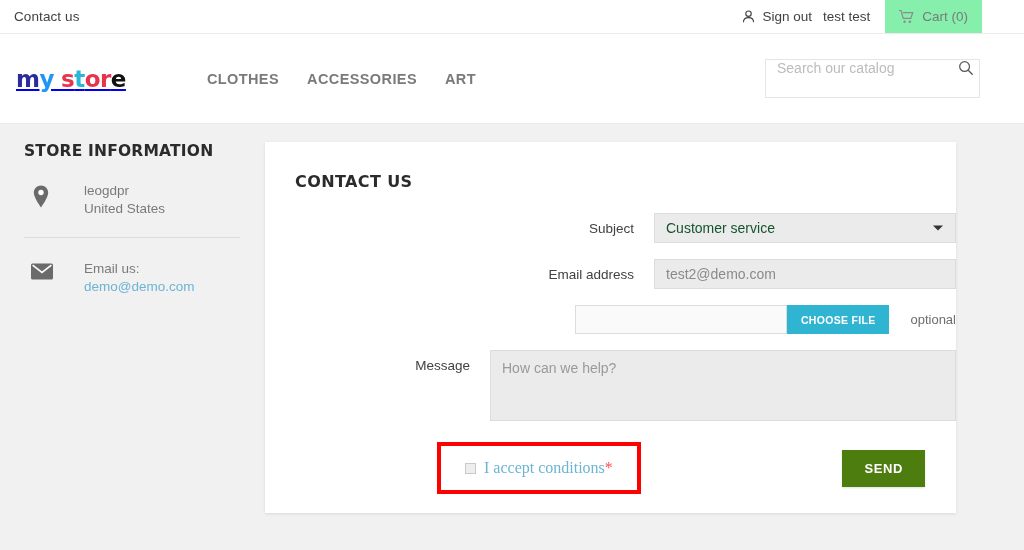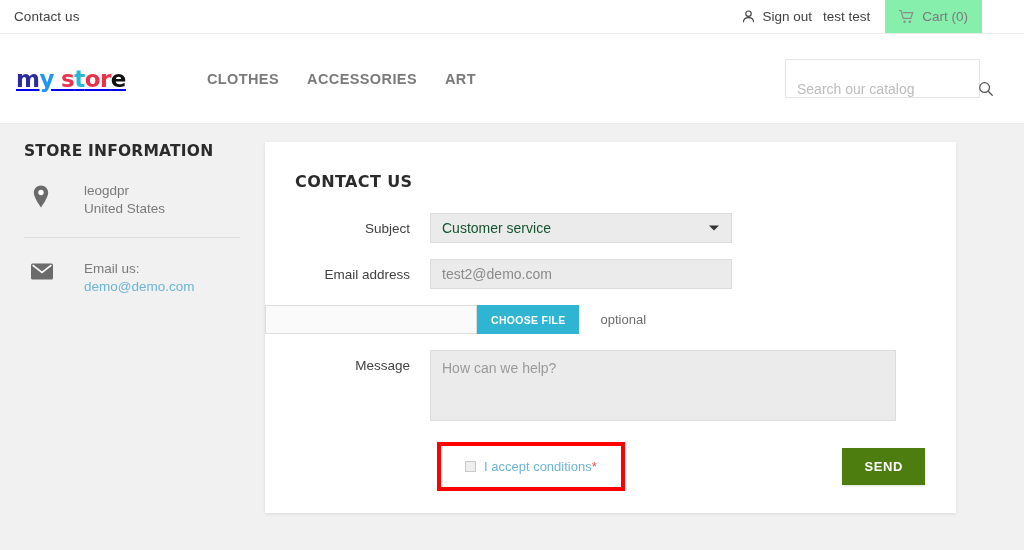--- a/index.html
+++ b/index.html
@@ -107,26 +107,26 @@
     font-size: 14.5px;
     font-weight: 600;
     color: #7a7a7a;
     text-decoration: none;
     letter-spacing: 0.4px;
   }
   .searchbox {
     position: absolute;
     right: 44px;
     top: 25px;
-    width: 195px;
+    width: 215px;
     height: 39px;
     border: 1px solid #e5e5e5;
     background: #ffffff;
     display: flex;
-    align-items: flex-end;
+    align-items: flex-start;
     padding: 0 11px;
   }
   .searchbox input {
     border: 0;
     outline: 0;
     flex: 1;
     font-size: 14px;
     color: #7a7a7a;
     font-family: "Liberation Sans", sans-serif;
     background: transparent;
@@ -190,20 +190,21 @@
     font-family: "DejaVu Sans", sans-serif;
     padding: 30px 0 0 30px;
   }
   .form {
     padding: 22px 0 0 0;
   }
   .form-row {
     display: flex;
     align-items: flex-start;
     margin-bottom: 16px;
+    justify-content: flex-end;
   }
   .form-label {
     width: 165px;
     text-align: right;
     padding-right: 20px;
     font-size: 13.5px;
     color: #414141;
     padding-top: 8px;
   }
   .field-select {
@@ -295,23 +296,23 @@
   }
   .accept-check {
     width: 11px;
     height: 11px;
     border: 1px solid #c9c9c9;
     background: #eeeeee;
     flex: none;
     cursor: pointer;
   }
   .accept-label {
-    font-size: 13px;
+    font-size: 16px;
     color: #6cb4d4;
-    font-family: Liberation Sans, sans-serif;
+    font-family: Liberation Serif, serif;
     cursor: pointer;
     white-space: nowrap;
   }
   .req-star { color: #ff4c4c; }
   .send-btn {
     margin-left: auto;
     margin-right: 31px;
     background: #4d7c0f;
     color: #ffffff;
     border: 0;

